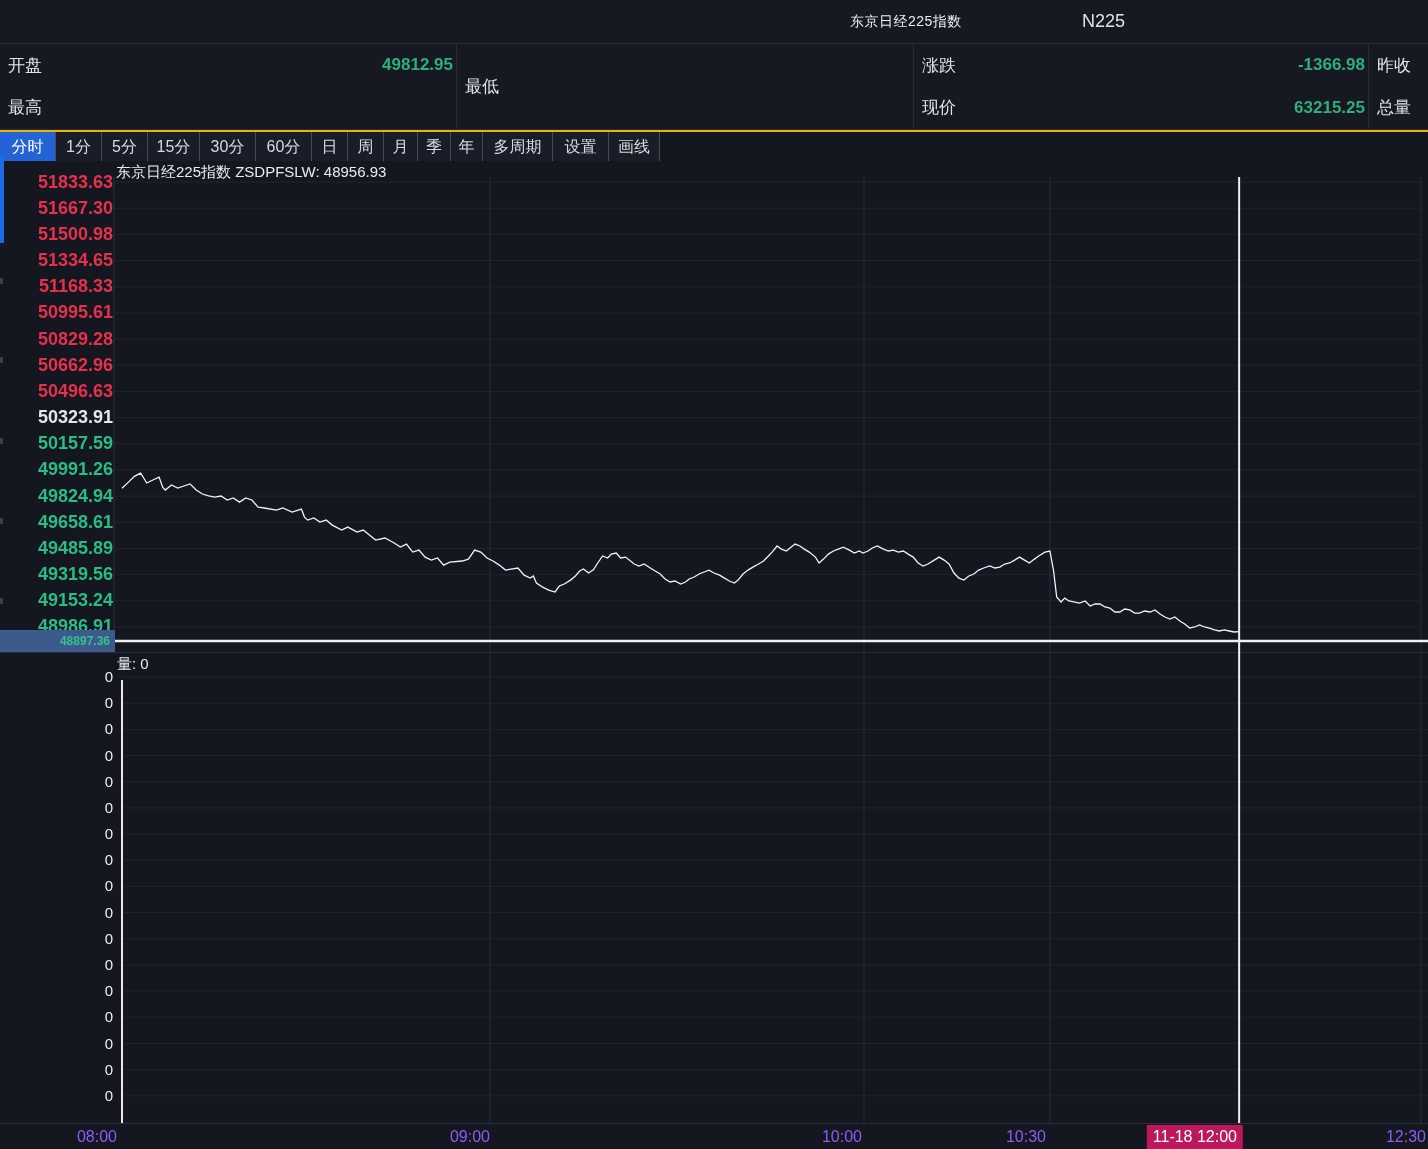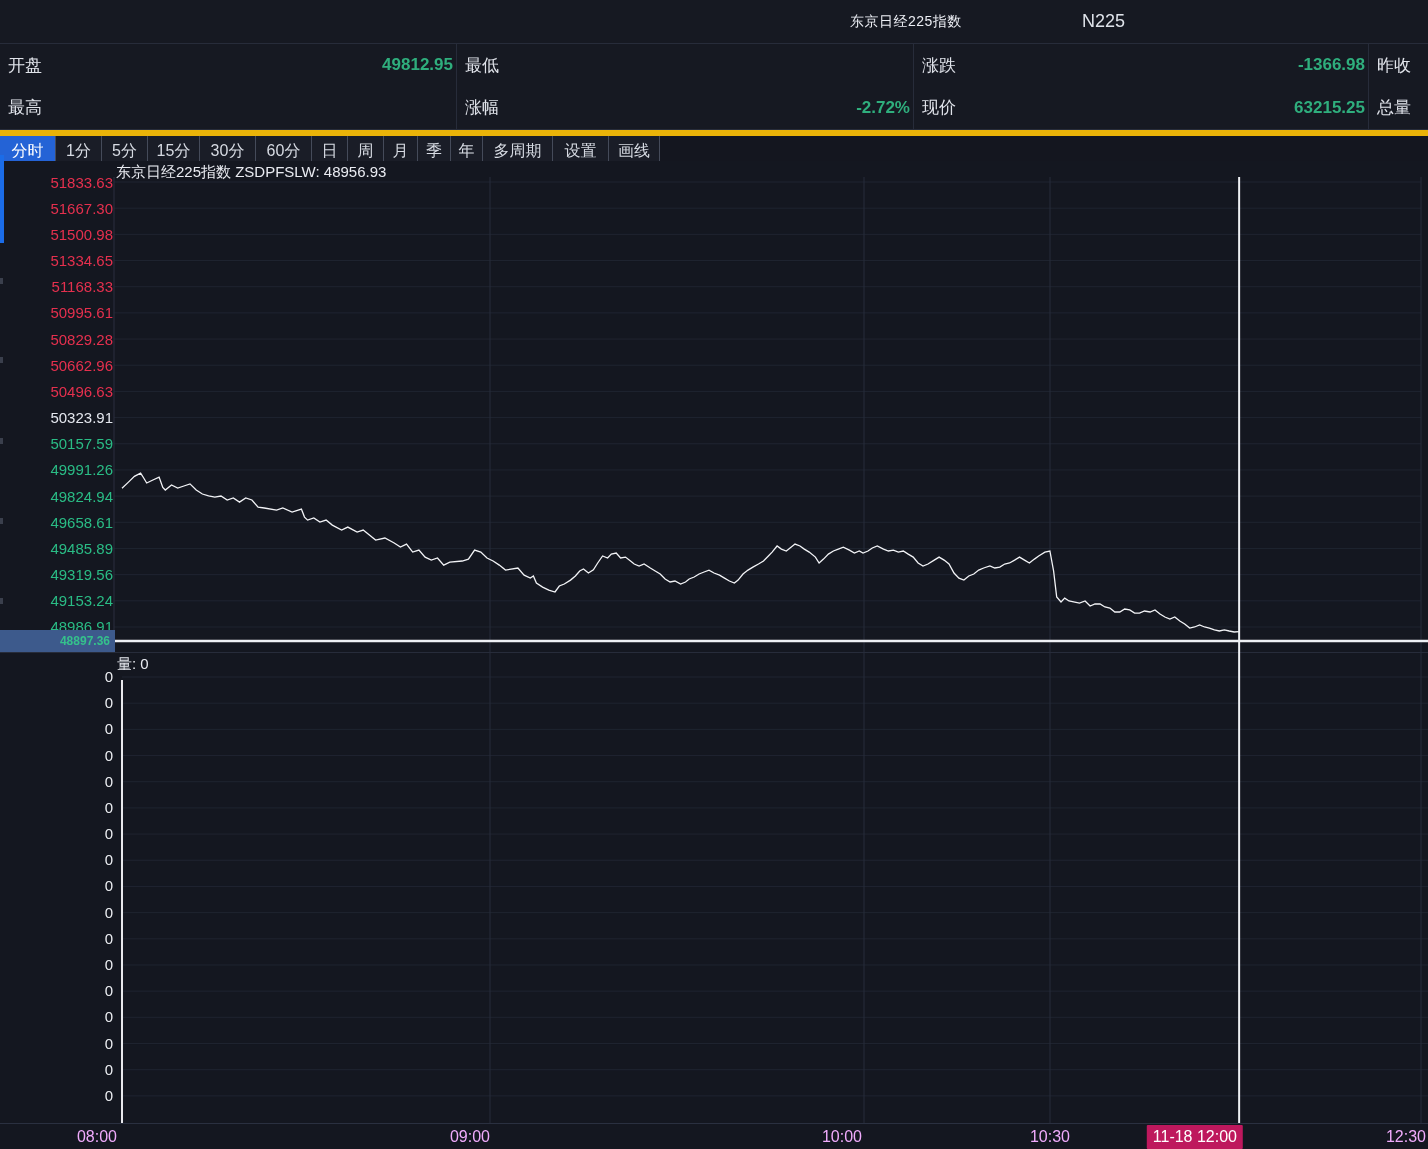--- a/index.html
+++ b/index.html
@@ -22,41 +22,41 @@
   .qgroup{height:100%;display:flex;flex-direction:column;border-right:1px solid #272c3a;}
   .qgroup:last-child{border-right:none;}
   .qg1{width:456px;} .qg2{width:456px;} .qg3{width:454px;} .qg4{flex:1;}
   .qrow{flex:1;display:flex;align-items:center;}
   .qlabel{padding-left:8px;font-size:17px;color:#e0e3ea;white-space:nowrap;}
   .qvalue{flex:1;text-align:right;padding-right:3px;font-size:17px;font-weight:bold;}
   .green{color:#2fae7d;}
 
   
   .tabs{position:absolute;left:0;top:130px;width:1428px;height:31px;background:#14161f;
-        display:flex;align-items:stretch;border-top:6px solid #eab308;}
+        display:flex;align-items:stretch;border-top:2px solid #eab308;}
   .tab{flex:none;display:flex;align-items:center;justify-content:center;
        font-size:16px;color:#d6dae2;border-right:1px solid #454b5a;cursor:default;
        background:#1a1d27;}
   .tab.sel{background:#2463d6;color:#ffffff;}
 
   
   .chart{position:absolute;left:0;top:161px;width:1428px;height:988px;background:#141720;}
   .chart svg{position:absolute;left:0;top:0;}
   .ovl-title{position:absolute;left:116px;top:2px;font-size:15px;color:#e9ebf1;
        white-space:nowrap;z-index:5;}
-  .ylab{position:absolute;width:108px;text-align:right;font-size:15px;font-weight:normal;
+  .ylab{position:absolute;width:108px;text-align:right;font-size:18px;font-weight:bold;
        height:17px;line-height:17px;z-index:4;}
   .vlab{position:absolute;width:108px;text-align:right;font-size:15px;color:#eceef2;
        height:16px;line-height:16px;z-index:4;}
   .vol-title{position:absolute;left:117px;font-size:15px;color:#e9ebf1;z-index:5;}
   .price-badge{position:absolute;left:0;width:115px;height:22px;background:#3d5a8c;
        color:#35c18c;font-size:12px;font-weight:bold;text-align:right;line-height:22px;
        padding-right:5px;box-sizing:border-box;z-index:6;}
   .xaxis{position:absolute;left:0;top:964px;width:1428px;height:24px;z-index:5;}
-  .xlab{position:absolute;font-size:16px;color:#f0abfc;white-space:nowrap;
+  .xlab{position:absolute;font-size:16px;color:#8b5cf6;white-space:nowrap;
        transform:translateX(-100%);line-height:24px;}
   .xlab.badge{background:#be185d;color:#ffffff;padding:0 6px;border-radius:1px;}
 
   .blue-strip{position:absolute;left:0;top:155px;width:4px;height:88px;background:#1b6ce8;z-index:7;}
   .edge-tick{position:absolute;left:0;width:3px;height:6px;background:#3a3f4c;z-index:7;}
 </style>
 </head>
 <body>
 
 <div id="app">
@@ -72,24 +72,20 @@
         <span class="qlabel">开盘</span>
         <span class="qvalue green">49812.95</span>
       </div>
       <div class="qrow">
         <span class="qlabel">最高</span>
       </div>
     </div>
     <div class="qgroup qg2">
       <div class="qrow">
         <span class="qlabel">最低</span>
-      </div>
-      <div class="qrow">
-        <span class="qlabel">涨幅</span>
-        <span class="qvalue green">-2.72%</span>
       </div>
     </div>
     <div class="qgroup qg3">
       <div class="qrow">
         <span class="qlabel">涨跌</span>
         <span class="qvalue green">-1366.98</span>
       </div>
       <div class="qrow">
         <span class="qlabel">现价</span>
         <span class="qvalue green">63215.25</span>
@@ -212,21 +208,21 @@
         <div class="vlab" style="left: 5px; top: 822.16px;">0</div>
         <div class="vlab" style="left: 5px; top: 848.34px;">0</div>
         <div class="vlab" style="left: 5px; top: 874.52px;">0</div>
         <div class="vlab" style="left: 5px; top: 900.7px;">0</div>
         <div class="vlab" style="left: 5px; top: 926.88px;">0</div>
       </div>
     <div class="xaxis" id="xlabs">
         <div class="xlab" style="left: 117px;">08:00</div>
         <div class="xlab" style="left: 490px;">09:00</div>
         <div class="xlab" style="left: 862px;">10:00</div>
-        <div class="xlab" style="left: 1046px; margin-left: 24px;">10:30</div>
+        <div class="xlab" style="left: 1046px;">10:30</div>
         <div class="xlab badge" style="left: 1243px;">11-18 12:00</div>
         <div class="xlab" style="left: 1426px;">12:30</div>
       </div>
   </div>
 
   <div class="blue-strip"></div>
 <div class="edge-tick" style="top: 278px;"></div>
     <div class="edge-tick" style="top: 357px;"></div>
     <div class="edge-tick" style="top: 438px;"></div>
     <div class="edge-tick" style="top: 518px;"></div>

